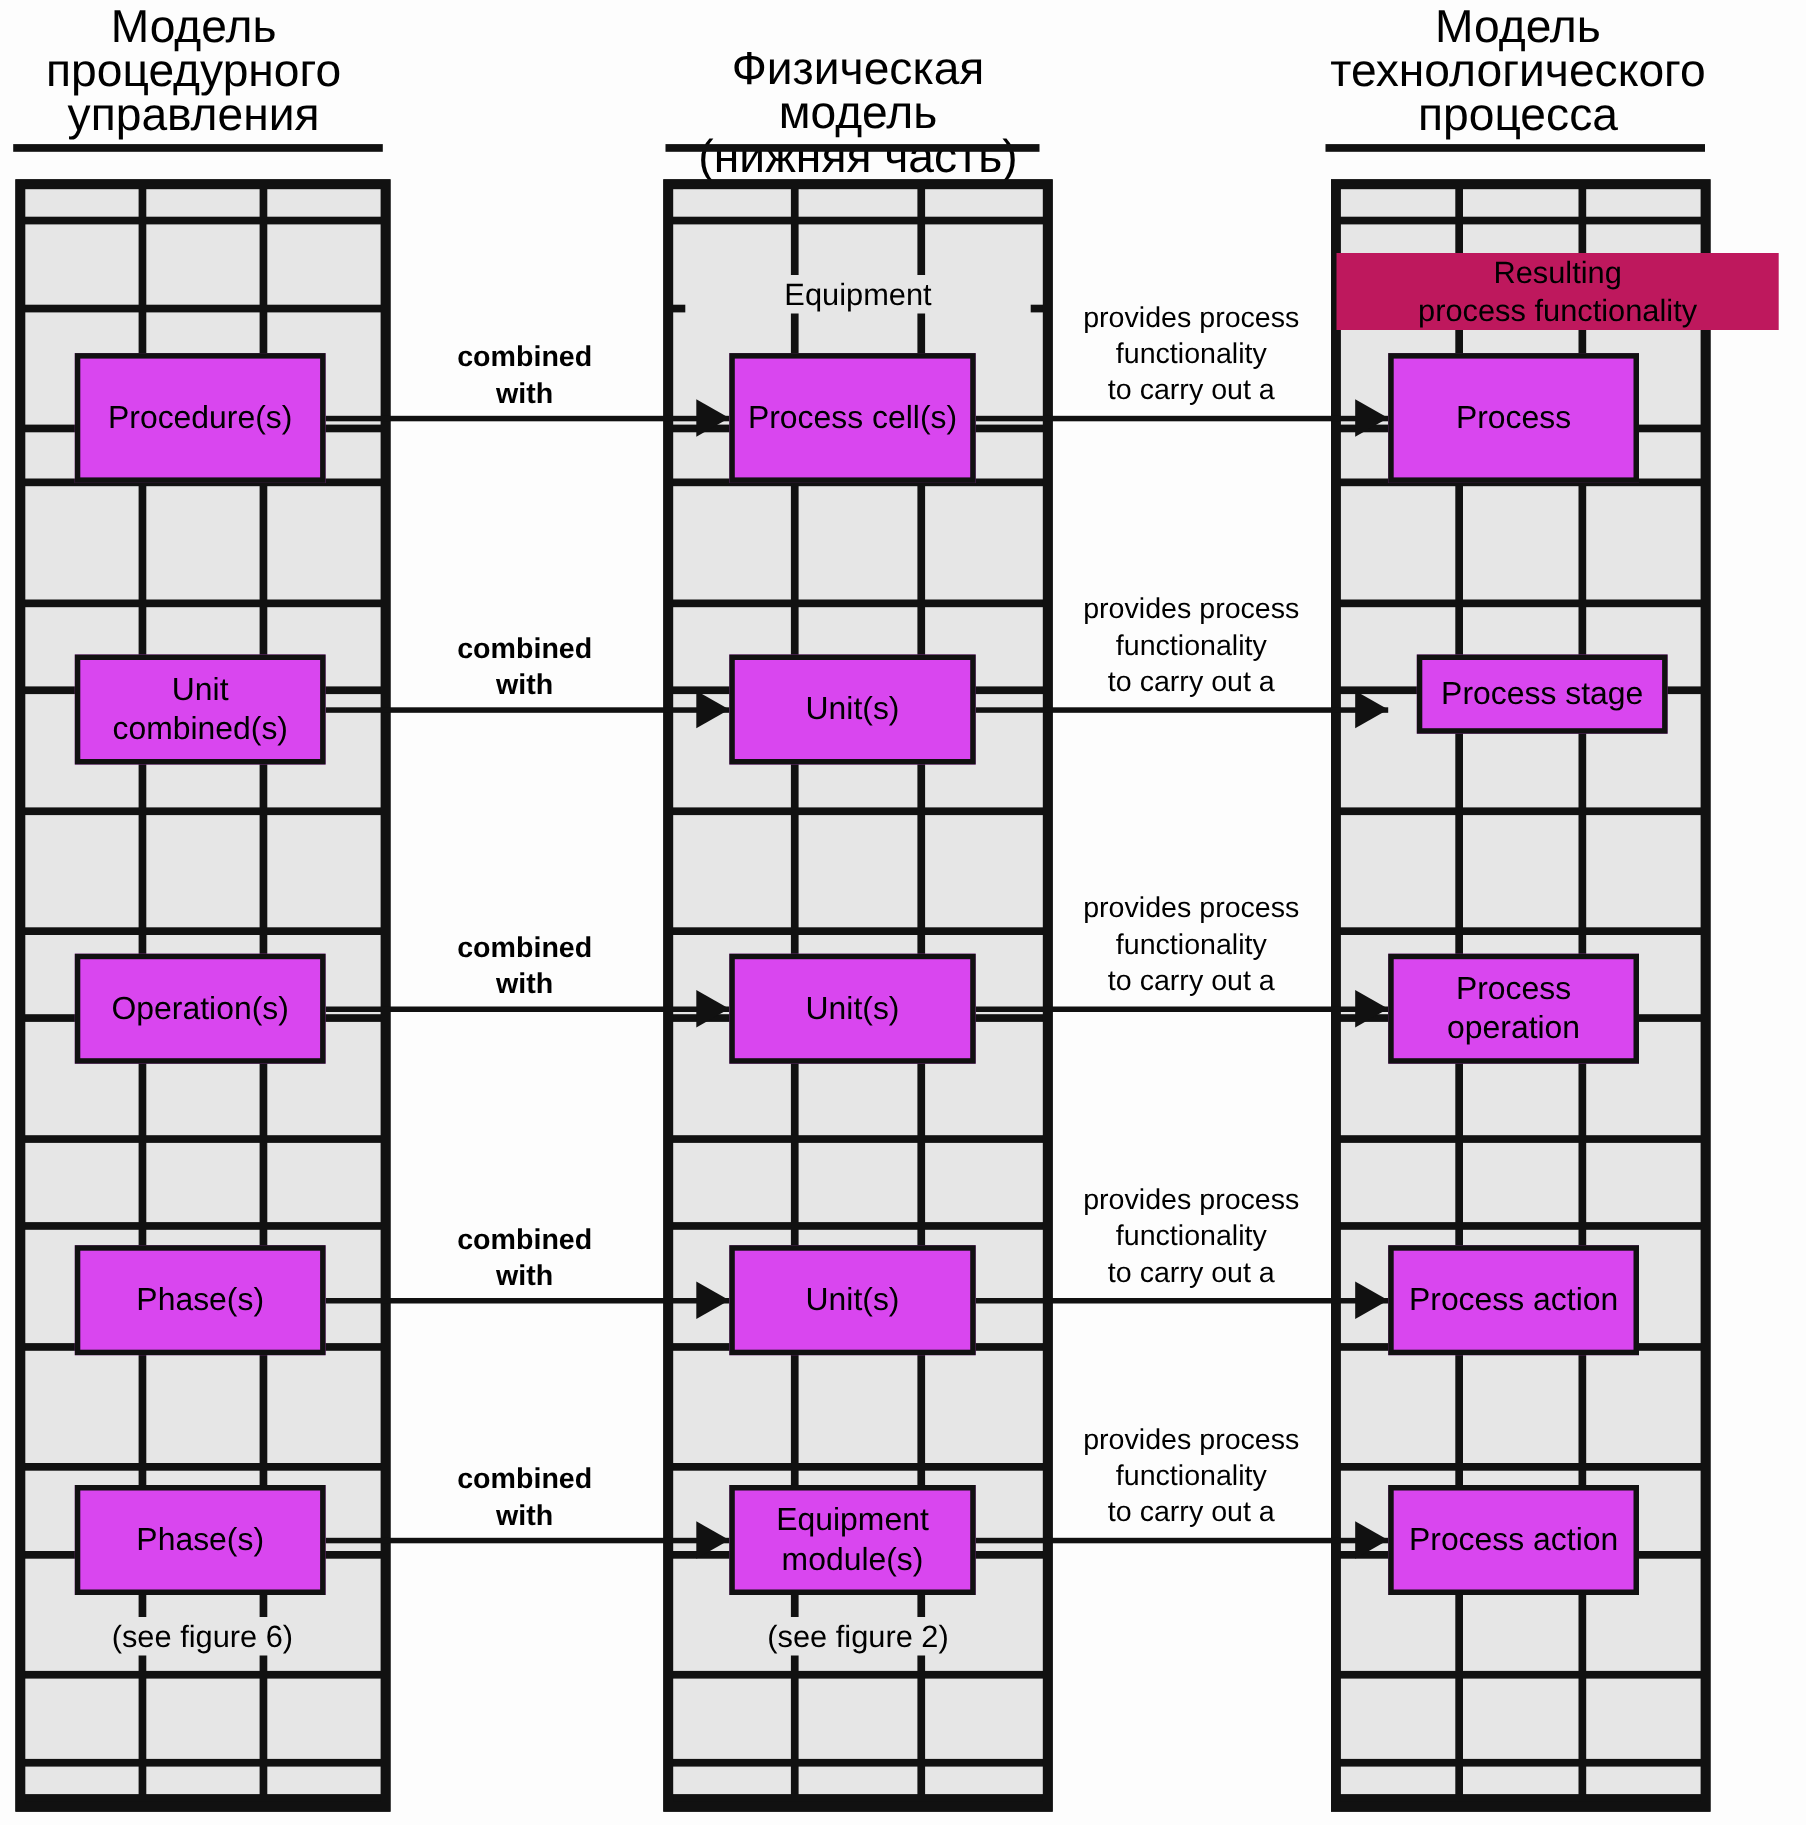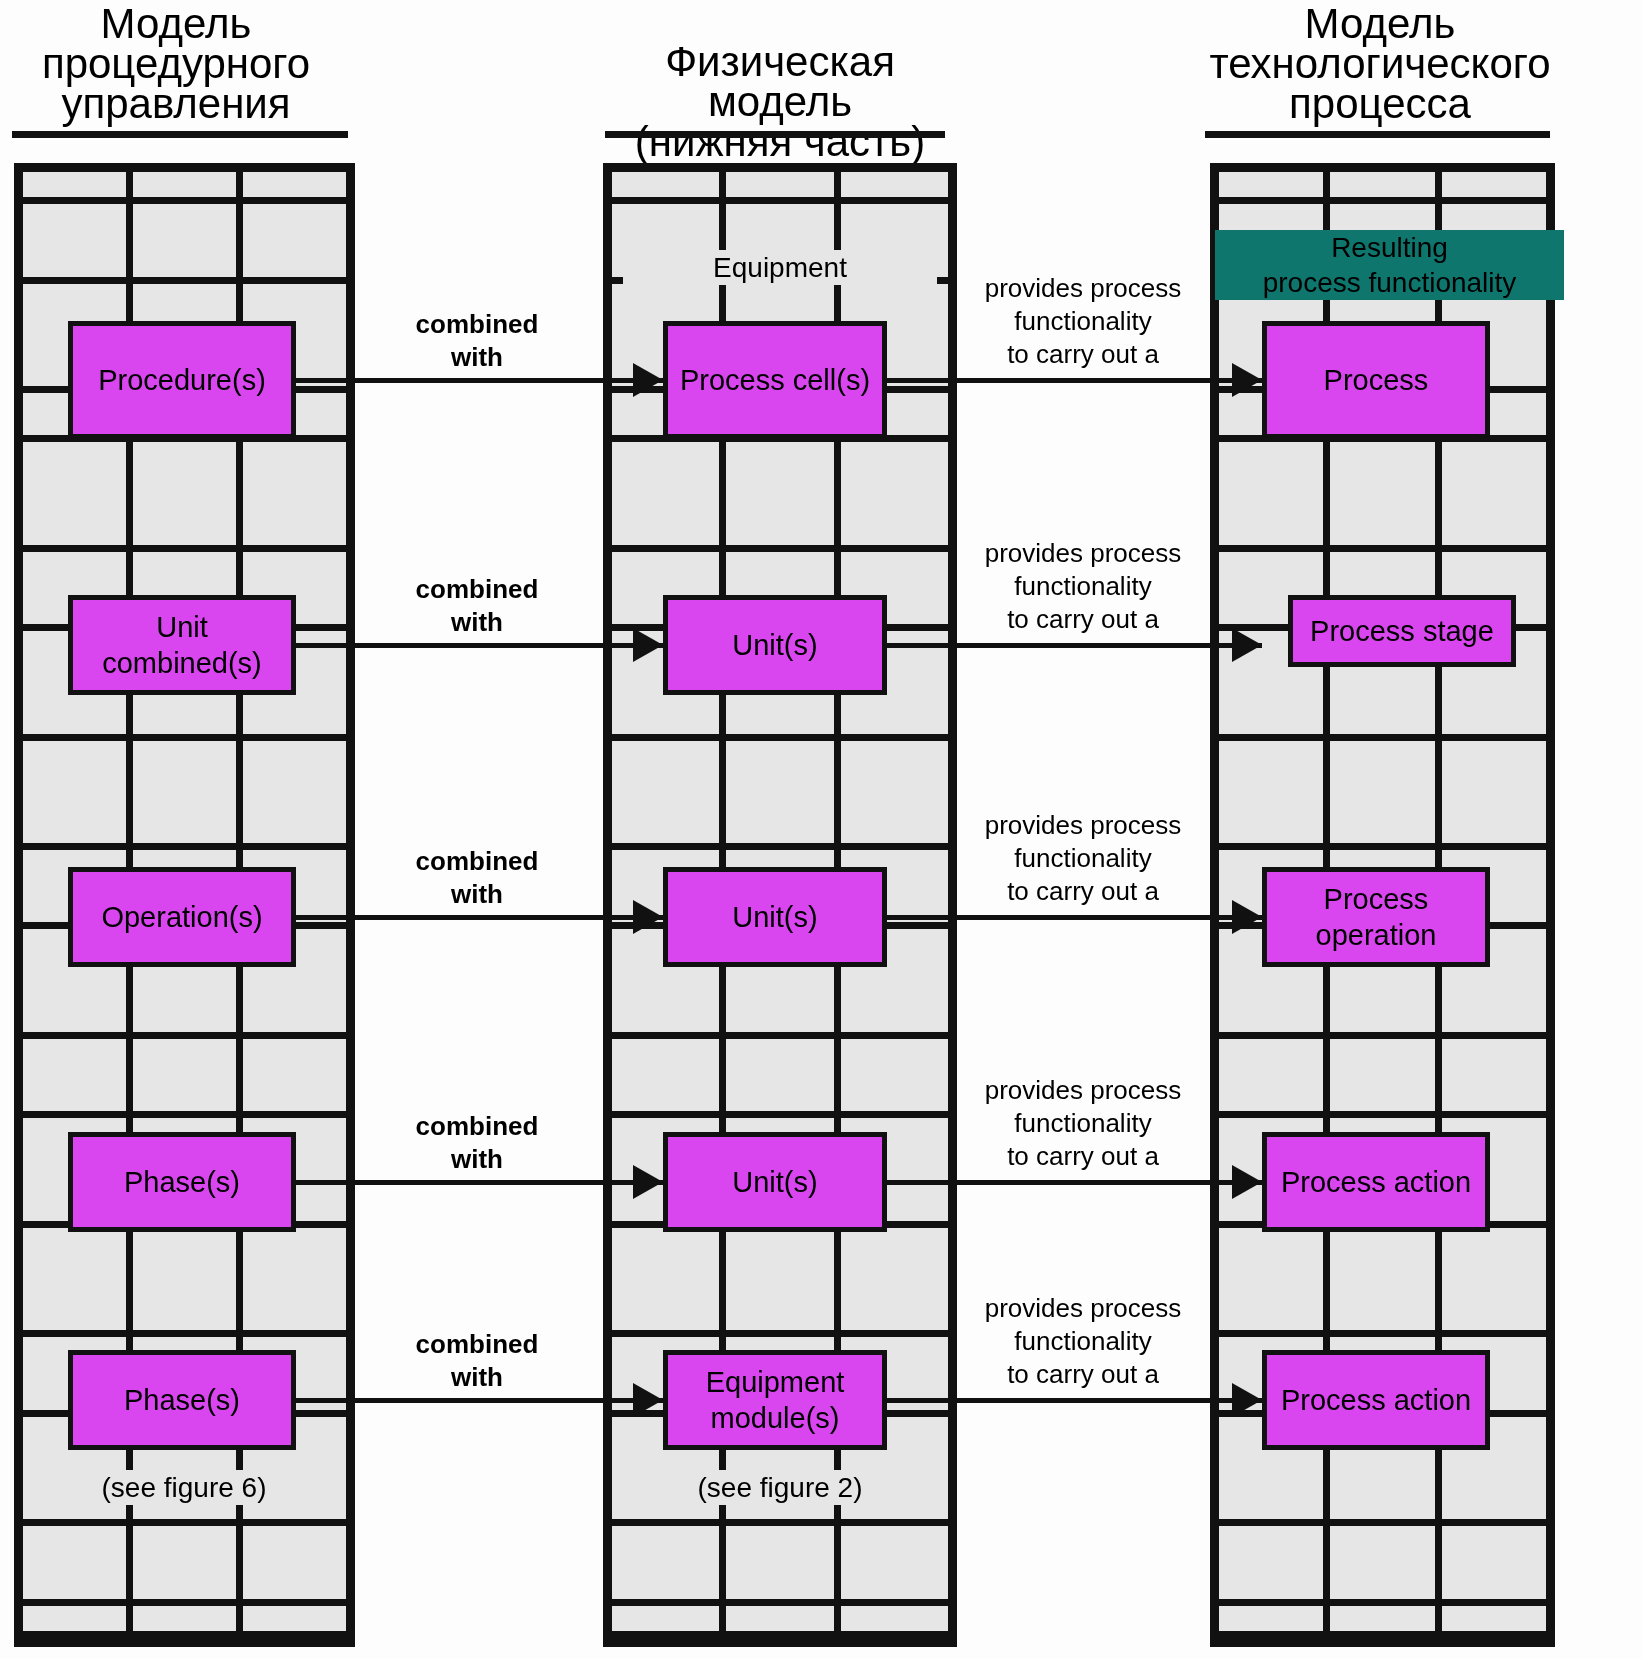--- a/index.html
+++ b/index.html
@@ -224,21 +224,21 @@
       <div class="cell" style="left: 222.667px; top: 1244.68px; width: 104.333px; height: 102.645px;"></div>
       <div class="cell" style="left: 0px; top: 1354.32px; width: 104.333px; height: 72.1884px;"></div>
       <div class="cell" style="left: 111.333px; top: 1354.32px; width: 104.333px; height: 72.1884px;"></div>
       <div class="cell" style="left: 222.667px; top: 1354.32px; width: 104.333px; height: 72.1884px;"></div>
       <div class="cell" style="left: 0px; top: 1433.51px; width: 104.333px; height: 25.4875px;"></div>
       <div class="cell" style="left: 111.333px; top: 1433.51px; width: 104.333px; height: 25.4875px;"></div>
       <div class="cell" style="left: 222.667px; top: 1433.51px; width: 104.333px; height: 25.4875px;"></div>
     </div>
 
   <div class="panel-label" style="left: 623px; top: 250px; width: 314px; background: rgb(230, 230, 230);">Equipment</div>
-  <div class="panel-label" style="left: 1215px; top: 230px; width: 349px; background: #0f766e;">Resulting
+  <div class="panel-label" style="left: 1215px; top: 230px; width: 402px; background: #be185d;">Resulting
 process functionality</div>
 
   <div class="panel-label" style="left: 34px; top: 1470px; width: 300px; background: rgb(230, 230, 230);">(see figure 6)</div>
   <div class="panel-label" style="left: 623px; top: 1470px; width: 314px; background: rgb(230, 230, 230);">(see figure 2)</div>
 
   <div id="connectors">
       <div class="conn-line" style="left: 296px; top: 378px; width: 367px;"></div>
       <div class="arrow-head" style="left: 633px; top: 363px;"></div>
       <div class="conn-line" style="left: 296px; top: 643px; width: 367px;"></div>
       <div class="arrow-head" style="left: 633px; top: 628px;"></div>

